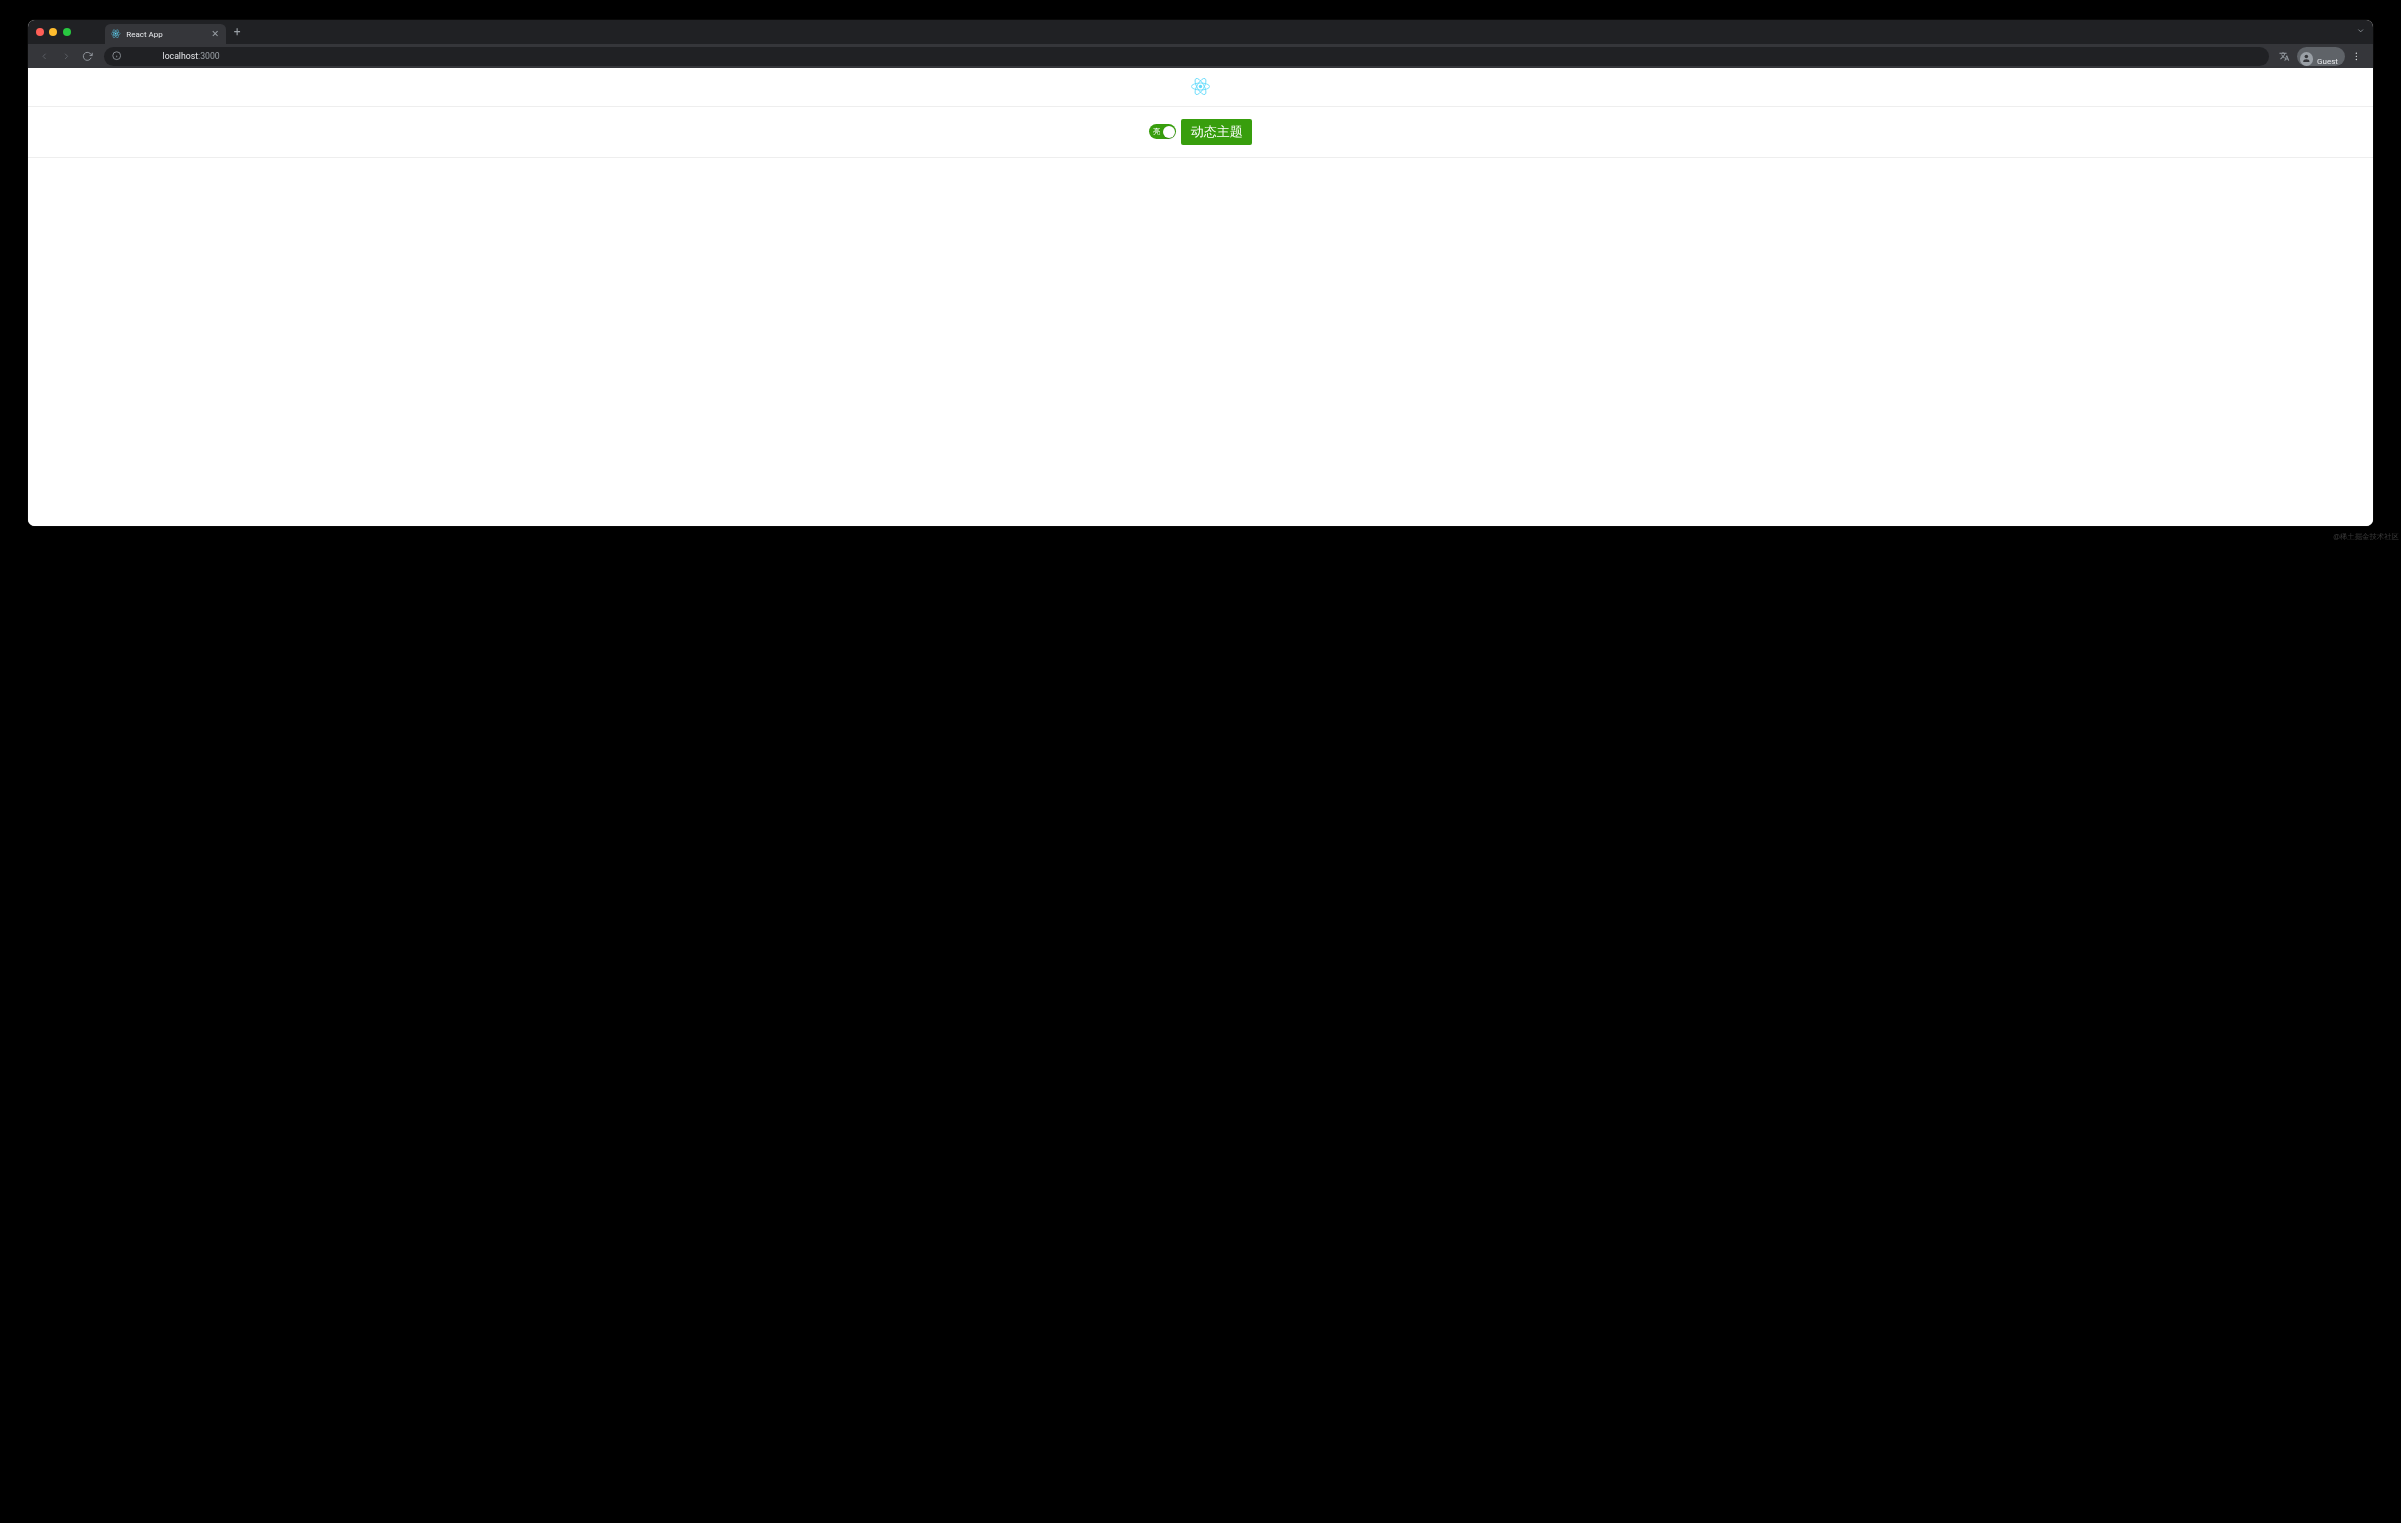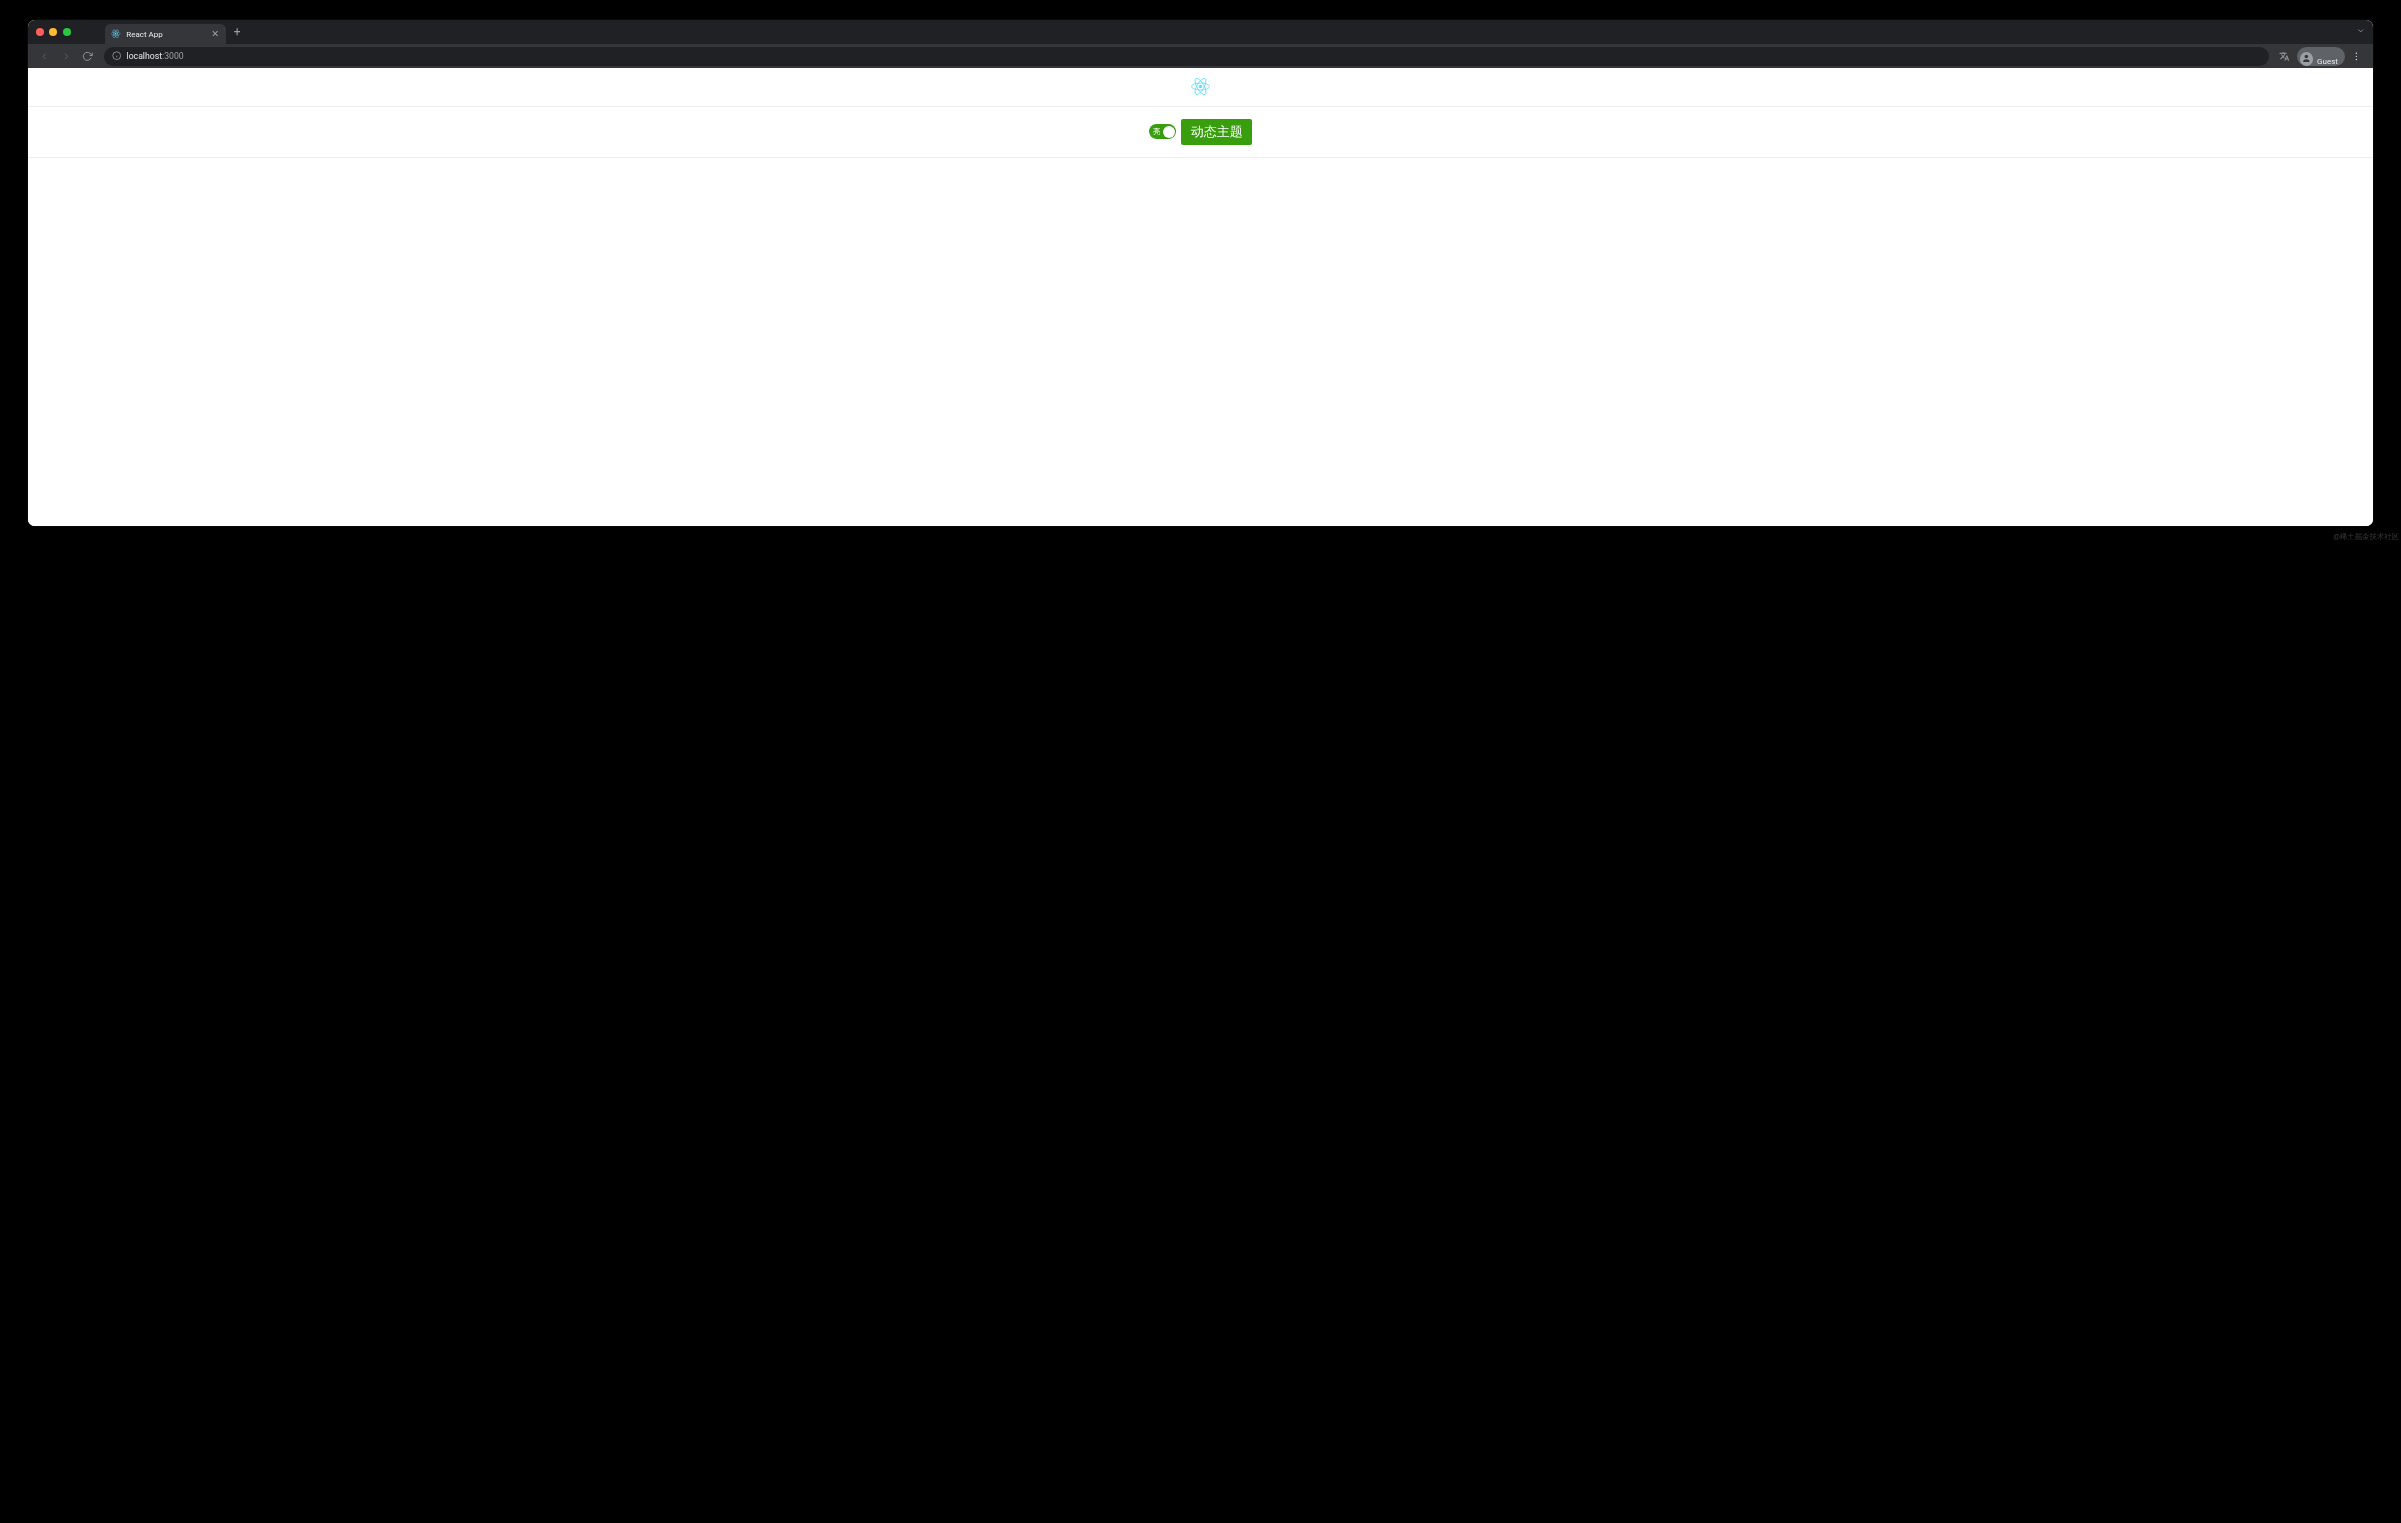--- a/index.html
+++ b/index.html
@@ -124,21 +124,21 @@
     }
     .site-info {
       color: #9aa0a6;
       display: flex;
       align-items: center;
     }
     .url-text {
       color: #e8eaed;
       font-size: 8.7px;
     }
-    .url-host { color: #e8eaed; }
+    .url-host { color: #e8eaed; margin-left: 36px; }
     .url-port { color: #9aa0a6; }
     .toolbar-right {
       display: flex;
       align-items: center;
       gap: 2.7px;
     }
     .translate-icon {
       width: 19px;
       height: 19px;
       display: flex;

